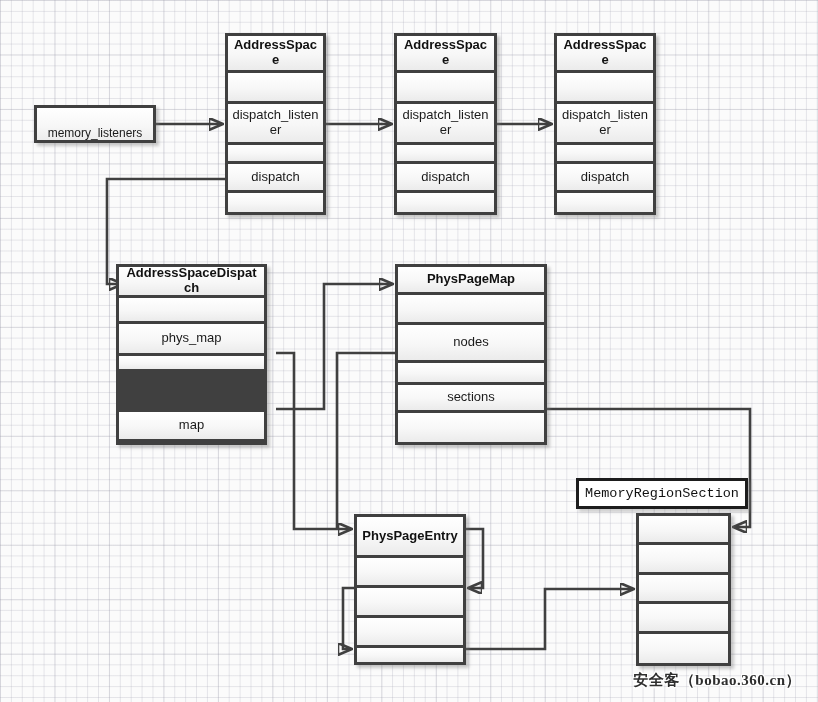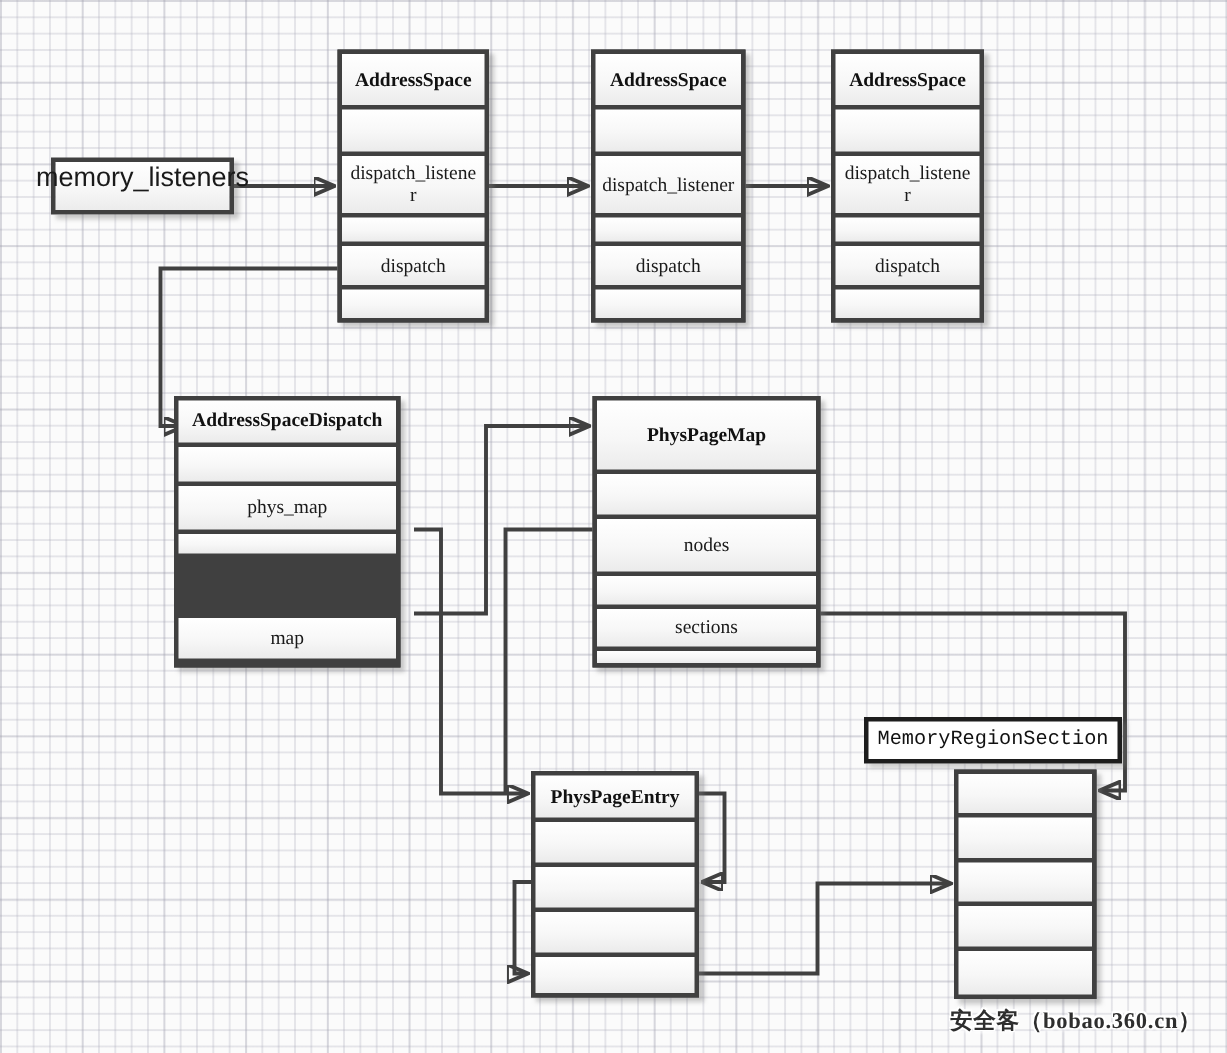--- a/index.html
+++ b/index.html
@@ -39,36 +39,35 @@
     display: flex;
     align-items: center;
     justify-content: center;
     text-align: center;
     font-size: 13px;
     color: #1a1a1a;
     line-height: 1.15;
     padding: 0 4px;
     word-break: break-all;
     overflow: hidden;
-    font-family: Liberation Serif, serif;
   }
   .cell.title { font-weight: bold; font-size: 13px; color: #111; }
   .cell.flexfill { flex: 1 1 auto; }
 
   
   .simplebox {
     position: absolute;
     z-index: 2;
     display: flex;
-    align-items: flex-start;
+    align-items: flex-end;
     justify-content: center;
     border: 3px solid #404040;
     background: linear-gradient(180deg, #ffffff 0%, #f6f6f6 60%, #ececec 100%);
     box-shadow: 3px 3px 3px rgba(120,120,120,0.40);
-    font-size: 18px;
+    font-size: 12px;
     color: #1a1a1a;
   }
 
   .mrs-label {
     position: absolute;
     z-index: 2;
     display: flex;
     align-items: center;
     justify-content: center;
     border: 3px solid #1d1d1d;
@@ -155,30 +154,30 @@
   <div class="struct" style="left:116px; top:264px; width:151px; height:181px;">
     <div class="cell title" style="height:33px;">AddressSpaceDispatch</div>
     <div class="cell" style="height:28px;"></div>
     <div class="cell" style="height:35px;">phys_map</div>
     <div class="cell" style="height:16px;"></div>
     <div class="cell" style="height:32px;margin-top:40px;">map</div>
     <div class="cell flexfill"></div>
   </div>
 
   <div class="struct" style="left:395px; top:264px; width:152px; height:181px;">
-    <div class="cell title" style="height:46px;">PhysPageMap</div>
+    <div class="cell title" style="height:25px;">PhysPageMap</div>
     <div class="cell" style="height:27px;"></div>
     <div class="cell" style="height:35px;">nodes</div>
     <div class="cell" style="height:19px;"></div>
     <div class="cell" style="height:25px;">sections</div>
     <div class="cell flexfill"></div>
   </div>
 
   <div class="struct" style="left:354px; top:514px; width:112px; height:151px;">
-    <div class="cell title" style="height:28px;text-align:right;">PhysPageEntry</div>
+    <div class="cell title" style="height:38px;text-align:right;">PhysPageEntry</div>
     <div class="cell" style="height:27px;"></div>
     <div class="cell" style="height:27px;"></div>
     <div class="cell" style="height:27px;"></div>
     <div class="cell flexfill"></div>
   </div>
 
   <div class="mrs-label" style="left:576px; top:478px; width:172px; height:31px;">
     <span>MemoryRegionSection</span>
   </div>
 

